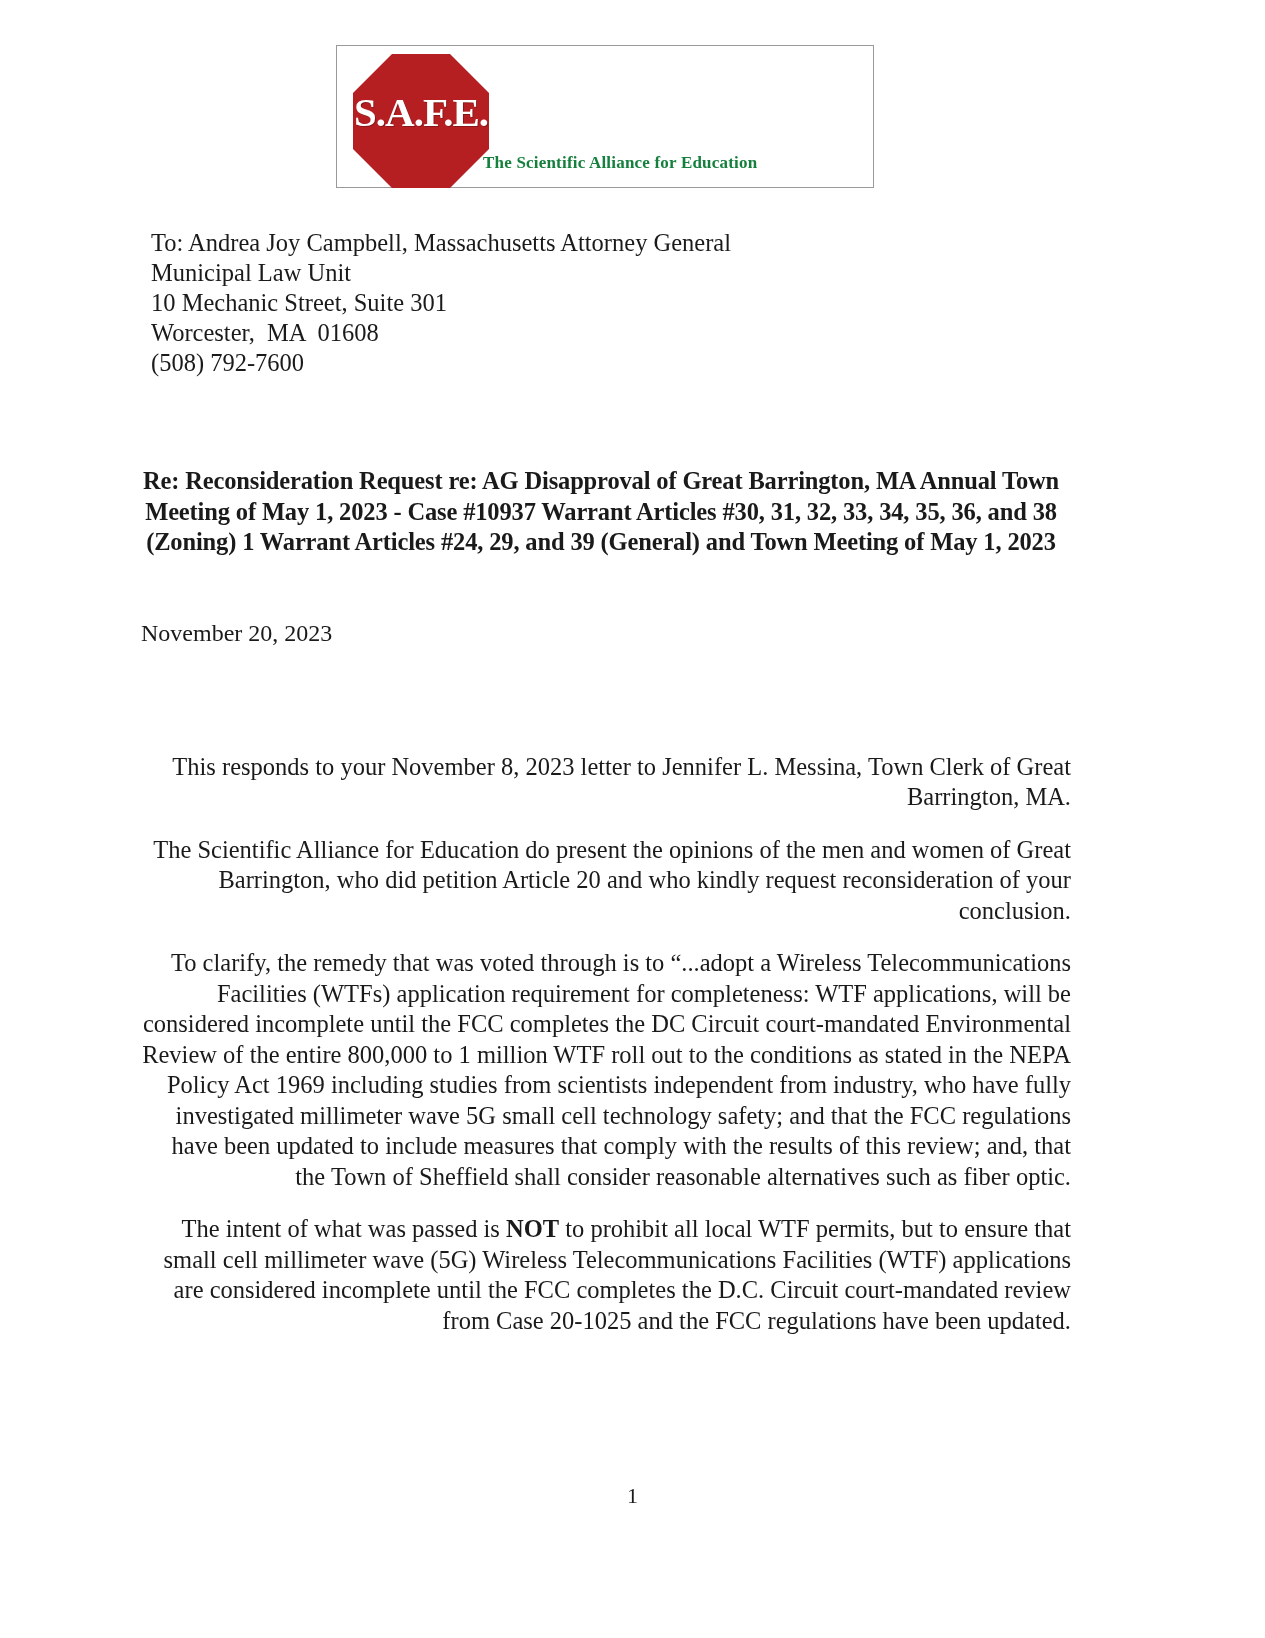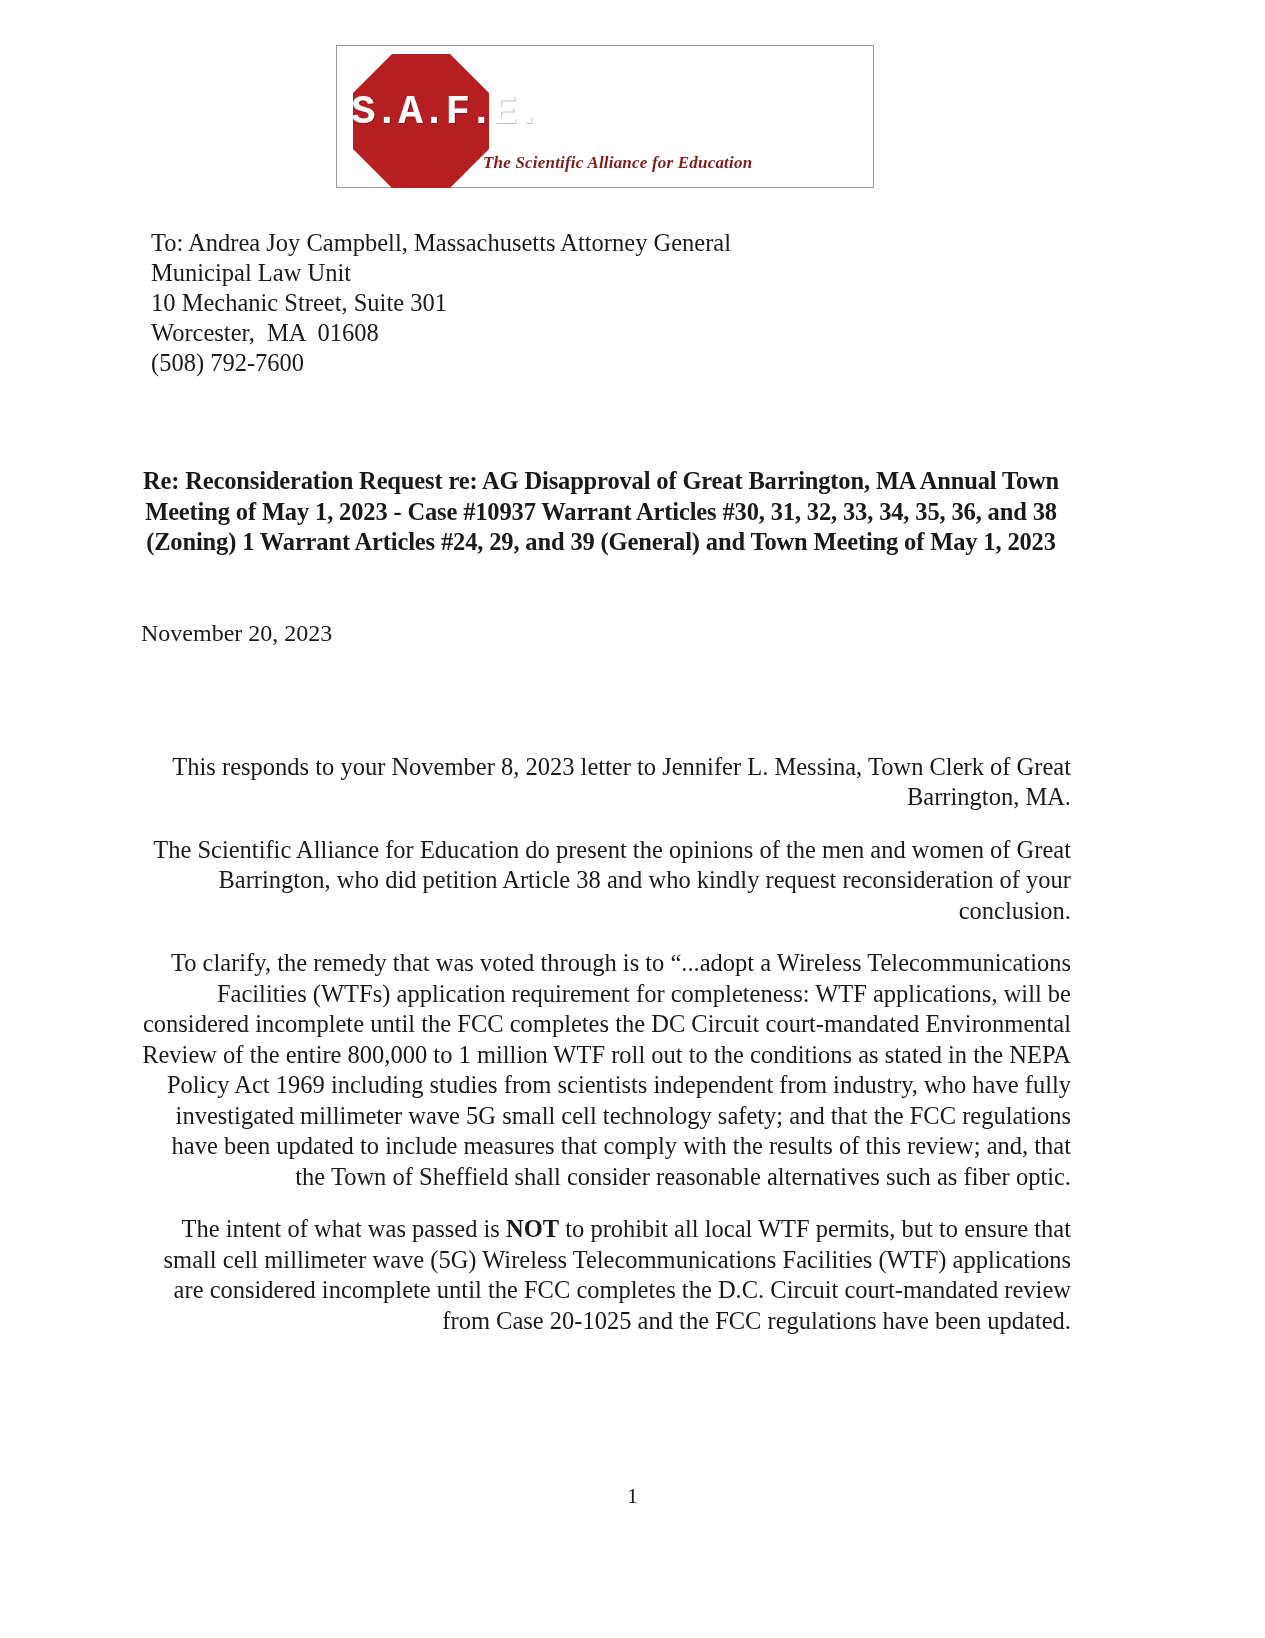--- a/index.html
+++ b/index.html
@@ -47,37 +47,36 @@
     top: 0;
     width: 140px;
     height: 138px;
   }
   .safe-text {
     position: absolute;
     left: 0px;
     top: 40px;
     width: 140px;
     text-align: center;
-    font-family: Liberation Mono, monospace;
+    font-family: Liberation Serif, serif;
     font-weight: bold;
     font-size: 41px;
     letter-spacing: -1px;
     color: #ffffff;
     text-shadow: 1px 1px 0 rgba(0,0,0,0.25);
     line-height: 1;
   }
   .tagline {
     position: absolute;
     left: 146px;
     top: 107px;
     font-family: "Liberation Serif", "DejaVu Serif", serif;
-    font-style: italic;
     font-weight: bold;
     font-size: 17px;
-    color: #7f1d1d;
+    color: #15803d;
     letter-spacing: 0.2px;
     white-space: nowrap;
   }
 
   
   .content {
     position: absolute;
     left: 141px;
     top: 228px;
     width: 935px;
@@ -169,21 +168,21 @@
 
     <div class="date-line">November 20, 2023</div>
 
     <div class="spacer-56"></div>
 
 
     <div class="spacer-48"></div>
 
     <p class="para">This responds to your November 8, 2023 letter to Jennifer L. Messina, Town Clerk of Great Barrington, MA.</p>
 
-    <p class="para">The Scientific Alliance for Education do present the opinions of  the men and women of Great Barrington, who did petition Article 38 and who kindly request reconsideration of your conclusion.</p>
+    <p class="para">The Scientific Alliance for Education do present the opinions of  the men and women of Great Barrington, who did petition Article 20 and who kindly request reconsideration of your conclusion.</p>
 
     <p class="para">To clarify, the remedy that was voted through is to “...adopt a Wireless Telecommunications Facilities (WTFs) application requirement for completeness: WTF applications, will be considered incomplete until the FCC completes the DC Circuit court-mandated Environmental Review of the entire 800,000 to 1 million WTF roll out to the conditions as stated in the NEPA Policy Act 1969 including studies from scientists independent from industry, who have fully investigated millimeter wave 5G small cell technology safety; and that the FCC regulations have been updated to include measures that comply with the results of this review; and, that the Town of Sheffield shall consider reasonable alternatives such as fiber optic.</p>
 
     <p class="para"><span>The intent of what was passed is </span><b class="strong-not">NOT</b><span> to prohibit all local WTF permits, but to ensure that small cell millimeter wave (5G) Wireless Telecommunications Facilities (WTF) applications are considered incomplete until the FCC completes the D.C. Circuit court-mandated review from Case 20-1025 and the FCC regulations have been updated.</span></p>
 
   </div>
 
   <div class="page-number">1</div>
 
 </div>

